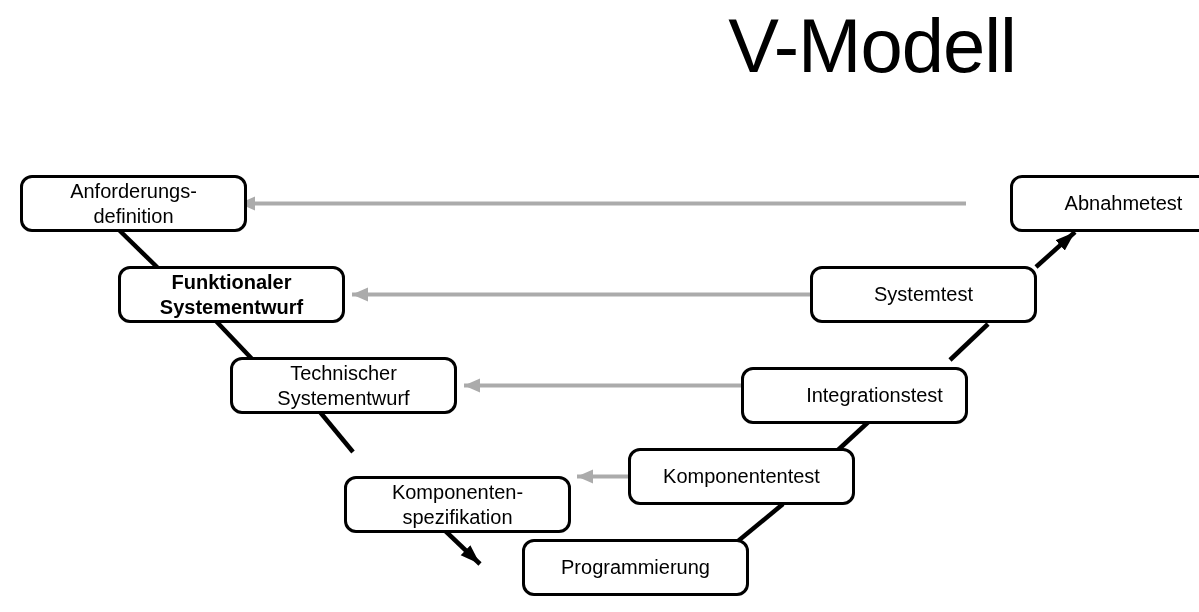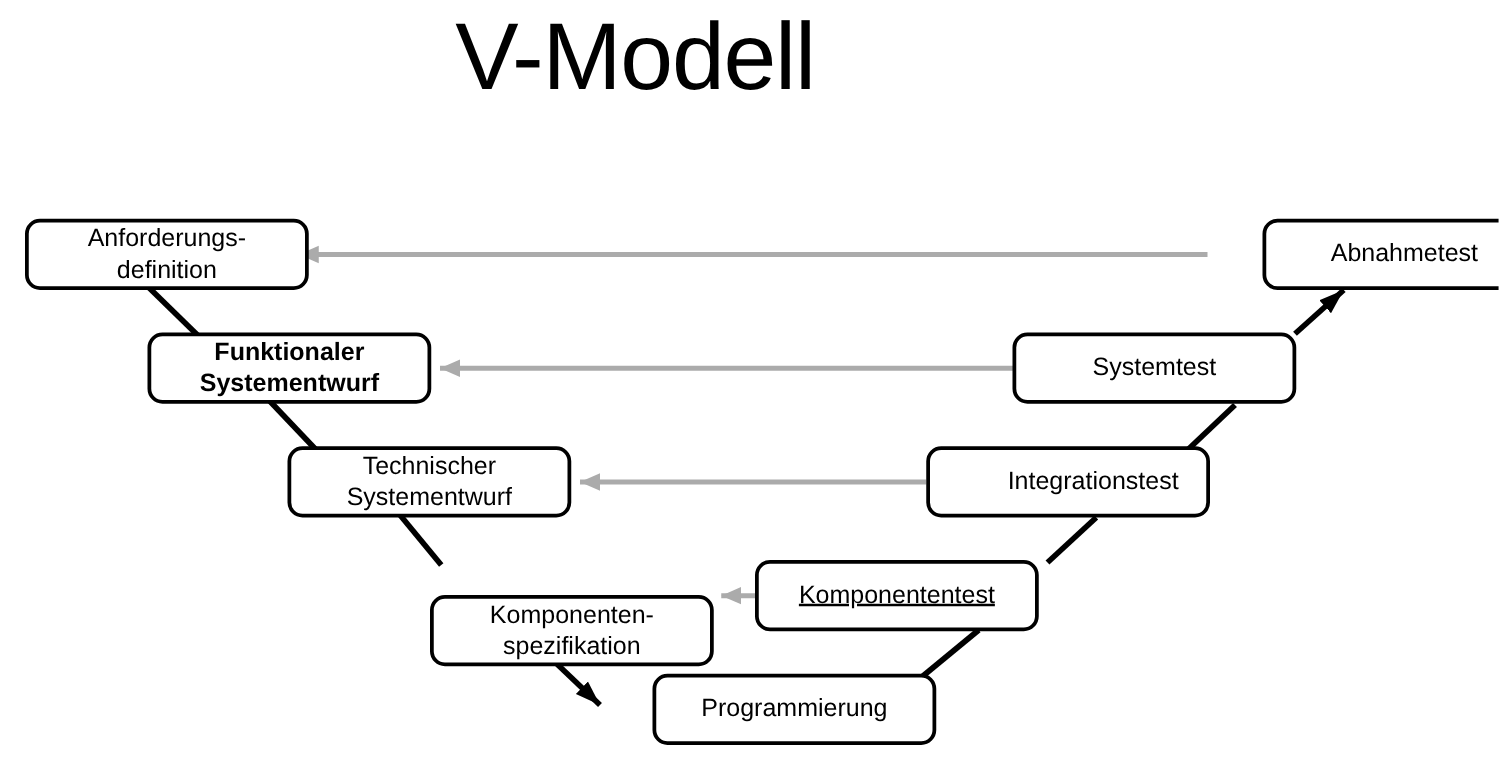--- a/index.html
+++ b/index.html
@@ -14,21 +14,21 @@
     width: 1199px;
     height: 612px;
     background: #ffffff;
     overflow: hidden;
   }
   .title {
     position: absolute;
     top: 4px;
     left: 0;
     width: 1016px;
-    text-align: center;
+    text-align: right;
     font-size: 76px;
     font-weight: 400;
     line-height: 84px;
     letter-spacing: -1px;
     margin: 0;
   }
   .edges-layer {
     position: absolute;
     top: 0;
     left: 0;
@@ -51,22 +51,22 @@
     font-size: 20px;
     line-height: 25px;
     text-align: center;
     white-space: pre-line;
   }
   .n1 { left: 5px;   top: 175px; margin-left: 15px; }
   .n2 { left: 118px; top: 266px; font-weight: bold; }
   .n3 { left: 230px; top: 357px; align-items: center; }
   .n4 { left: 344px; top: 448px; margin-top: 28px; }
   .n5 { left: 485px; top: 539px; margin-left: 37px; }
-  .n6 { left: 604px; top: 448px; text-decoration: underline; }
-  .n7 { left: 741px; top: 357px; padding-left: 40px; }
+  .n6 { left: 628px; top: 448px; }
+  .n7 { left: 741px; top: 367px; padding-left: 40px; }
   .n8 { left: 810px; top: 266px; }
   .n9 { left: 1010px; top: 175px; }
 </style>
 </head>
 <body>
 
 <div class="canvas">
 
   <h1 class="title">V-Modell</h1>
 

